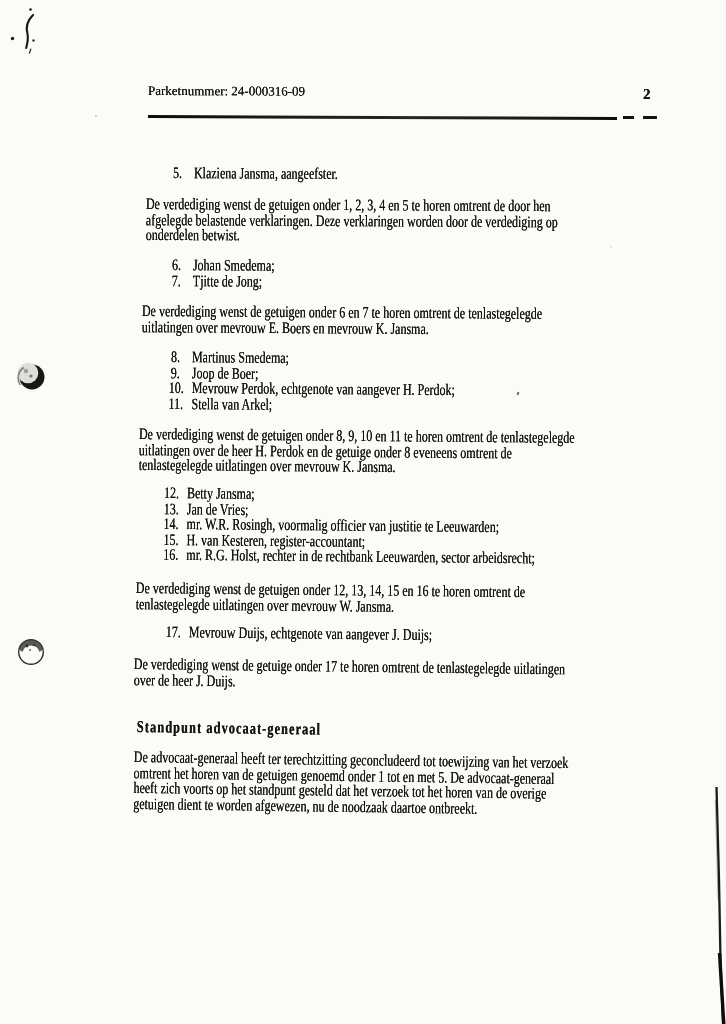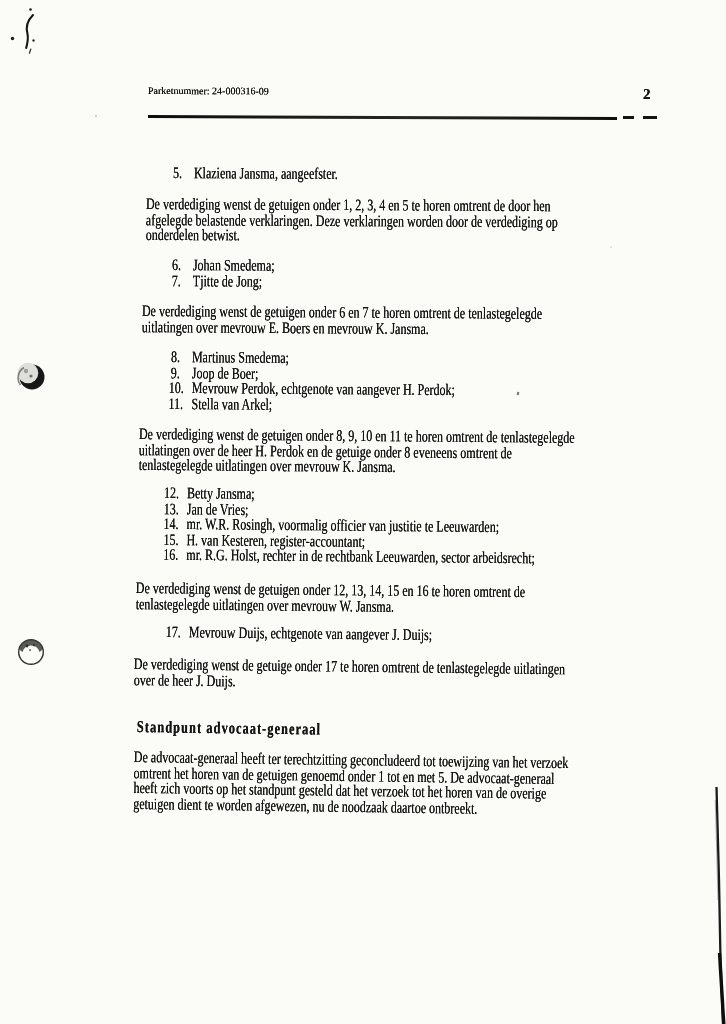--- a/index.html
+++ b/index.html
@@ -10,21 +10,21 @@
   }
   .page{position:relative;width:726px;height:1024px;background:var(--paper,#fbfbf8)}
   
   .blk{
     position:absolute;transform-origin:0 0;
     color:var(--ink,#141414);
     font-size:12px;line-height:11.5px;white-space:nowrap;
     text-shadow:0 0 .3px currentColor;
   }
   .stretch{transform:scaleY(1.34)}
-  .hdr{font-size:10px;line-height:18px}
+  .hdr{font-size:13px;line-height:18px}
   .pageno{font-size:15px;line-height:17px;font-weight:700}
   .rule{position:absolute;background:linear-gradient(90deg,#0c0c0c,#262626 55%,#0e0e0e);transform-origin:0 0}
   .rule-dash{position:absolute;background:#141414;transform-origin:0 0}
   .heading{font-weight:700;font-size:12.4px;letter-spacing:1.05px}
   .ln{display:block}
   .li{display:block}
   .num{display:inline-block;width:23px;box-sizing:border-box}
   .li.single .num{padding-left:2px}
   svg.artifacts{position:absolute;left:0;top:0;pointer-events:none}
 </style>

